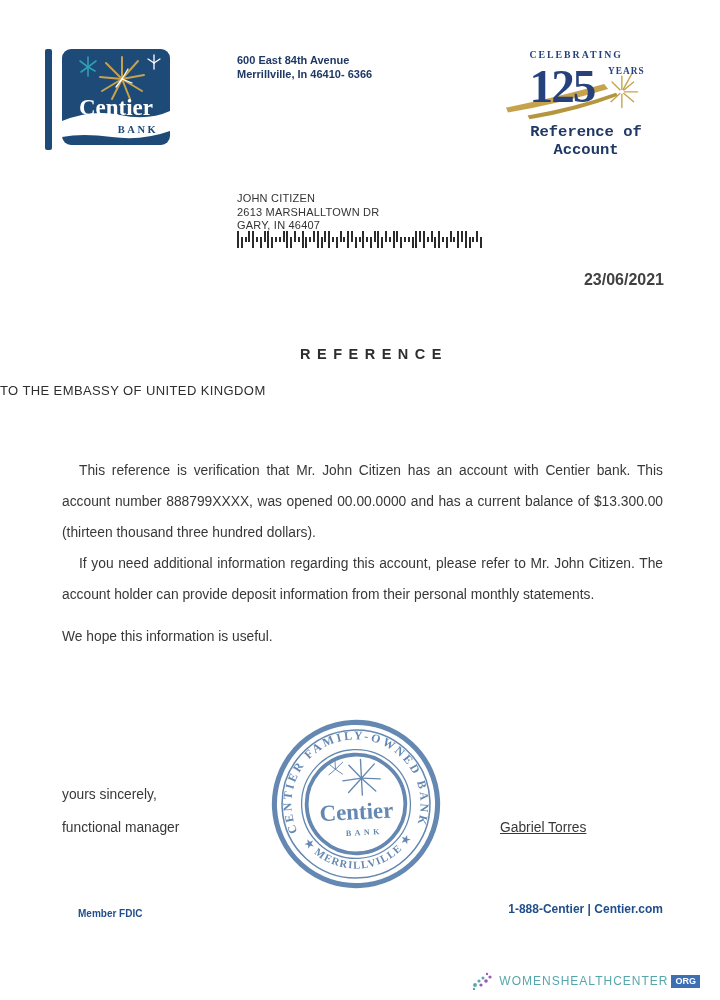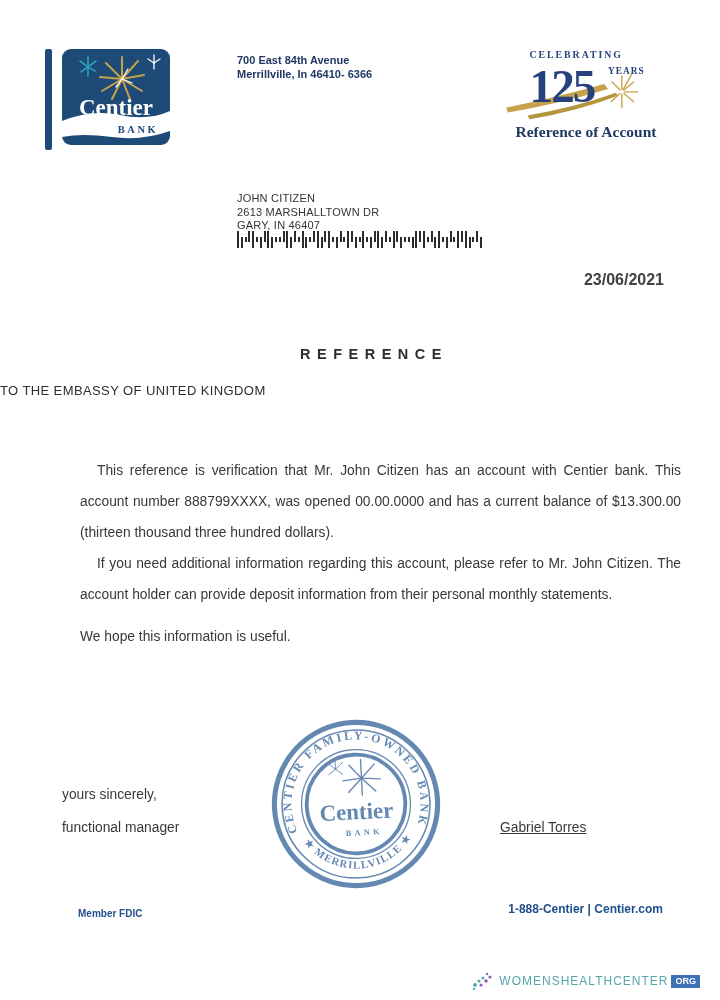--- a/index.html
+++ b/index.html
@@ -12,21 +12,21 @@
   .abs { position:absolute; }
 
   
   .logo-sliver { left:45px; top:49px; width:7px; height:101px;
     background:var(--logo_navy); border-radius:2px; }
   .centier-logo { left:62px; top:49px; width:108px; height:102px; }
   .sender-address { left:237px; top:53px; color:var(--navy);
     font-weight:bold; font-size:11px; line-height:14px; }
   .anniv { left:506px; top:44px; width:162px; height:78px; }
   .doc-type { left:505px; top:123px; width:162px; text-align:center;
-    font-family:Liberation Serif, serif; font-weight:bold;
+    font-family:Liberation Mono, monospace; font-weight:bold;
     font-size:15.5px; color:var(--navy); }
 
   
   .recipient { left:237px; top:192px; color:#333333; font-weight:normal;
     font-size:11px; line-height:13.5px; letter-spacing:0.2px; }
   .barcode { left:237px; top:231px; width:250px; height:17px;
     display:flex; align-items:flex-start; }
   .barcode span { display:block; width:2px; margin-right:1.8px; background:#2b2b2b; }
   .barcode .F { height:17px; }
   .barcode .A { height:11px; }
@@ -35,21 +35,21 @@
   .letter-date { right:56px; top:236px; font-size:16px; font-weight:bold; color:#414141;margin-top:35px; }
 
   
   .ref-title { left:0; top:346px; width:720px; text-align:center;
     font-size:14.5px; font-weight:bold; letter-spacing:6.5px; color:#2d2d2d;padding-left:28px; }
   .ref-subtitle { left:0; top:383px; width:715px; text-align:left;
     font-size:13px; color:#2e2e2e; letter-spacing:0.4px; }
 
   
   .body-text { left:62px; top:455px; width:601px; color:#383838;
-    font-size:13.8px; line-height:31px; text-align:justify;margin-left:18px; }
+    font-size:13.8px; line-height:31px; text-align:justify; }
   .body-text p.indent { text-indent:17px; }
   .body-text p.closing-line { margin-top:11px; text-align:left; }
 
   
   .stamp { left:271px; top:719px; width:170px; height:170px; opacity:0.85; }
   .stamp text { fill:var(--stamp_blue); }
   .stamp .arc-text { font-family:"Liberation Serif", serif; font-weight:bold;
     font-size:14px; letter-spacing:3px; }
   .stamp .arc-text-bottom { font-family:"Liberation Serif", serif; font-weight:bold;
     font-size:12.5px; letter-spacing:1.5px; }
@@ -113,21 +113,21 @@
         <line x1="92" y1="14" x2="98" y2="10"></line>
       <line x1="92" y1="14" x2="86" y2="10"></line>
         <line x1="92" y1="14" x2="92" y2="20"></line>
     </g>
     <text x="54" y="66" text-anchor="middle" fill="#ffffff" font-family="Liberation Serif, serif" font-weight="bold" font-size="23">Centier</text>
     <path d="M0,72 Q30,60 58,66 Q86,72 108,62 L108,82 Q80,92 50,88 Q20,84 0,88 Z" fill="#ffffff"></path>
     <text x="76" y="84" text-anchor="middle" fill="#1d4a77" font-family="Liberation Serif, serif" font-weight="bold" font-size="10.5" letter-spacing="2.5">BANK</text>
   </svg>
 
   <div class="abs sender-address">
-    <div>700 East 84th Avenue</div>
+    <div>600 East 84th Avenue</div>
     <div>Merrillville, In 46410- 6366</div>
   </div>
 
   <svg class="abs anniv" viewBox="0 0 165 78">
 
     <path d="M0,64 Q50,54 100,40 L104,45 Q54,60 2,69 Z" fill="#c7a24c"></path>
     <path d="M22,72 Q70,64 112,49 L114,52 Q72,68 24,76 Z" fill="#b6953f"></path>
 
     <g stroke="#c7a24c" stroke-width="1.4" stroke-linecap="round">
       <line x1="118" y1="48" x2="118" y2="32"></line>

